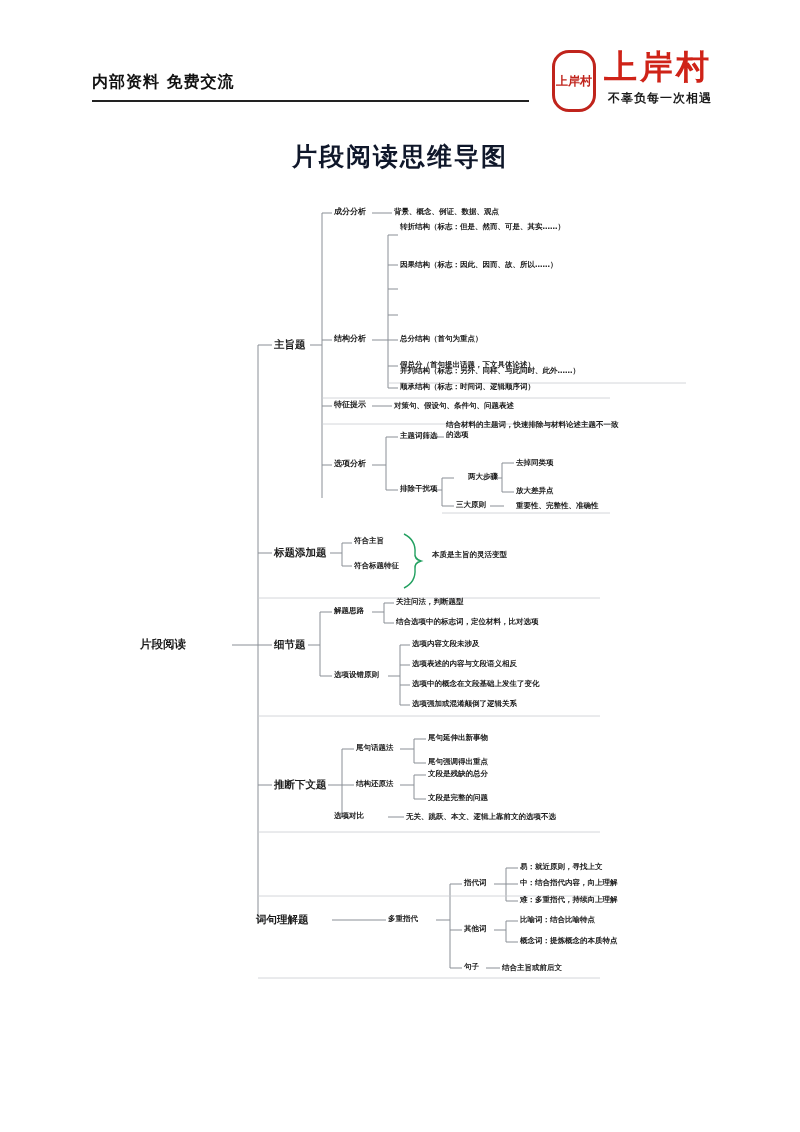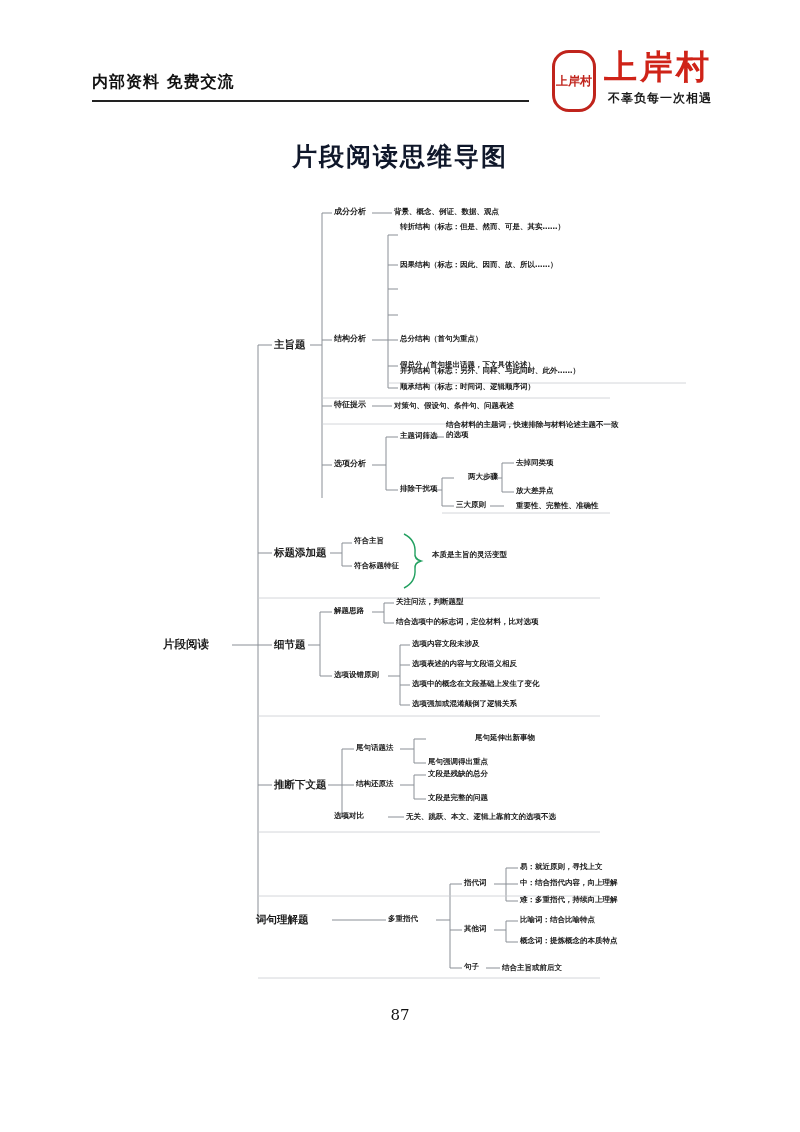--- a/index.html
+++ b/index.html
@@ -67,21 +67,21 @@
     color:#1b1b1b;
     line-height:1.35;
     white-space:pre-wrap;
   }
   .n-root   { font-size:11.5px; font-weight:bold; }
   .n-l1     { font-size:10.5px; font-weight:bold; }
   .n-l2     { font-size:8px;  font-weight:bold; }
   .n-l3     { font-size:7.5px; font-weight:bold; }
   .n-leaf   { font-size:7.5px; font-weight:bold; }
   .n-note   { font-size:7.5px; font-weight:bold; }
-  .ta-r { text-align:center; }
+  .ta-r { text-align:left; }
 </style>
 </head>
 <body>
 
 <div class="page">
 
   <div class="header">
     <div class="hdr-text">内部资料  免费交流</div>
     <div class="hdr-rule"></div>
     <div class="logo">
@@ -272,21 +272,21 @@
     <div class="node n-leaf" style="left:396px; top:597px;">关注问法，判断题型</div>
     <div class="node n-leaf" style="left:396px; top:617px;">结合选项中的标志词，定位材料，比对选项</div>
 
     <div class="node n-l3" style="left:334px; top:670px;">选项设错原则</div>
     <div class="node n-leaf" style="left:412px; top:639px;">选项内容文段未涉及</div>
     <div class="node n-leaf" style="left:412px; top:659px;">选项表述的内容与文段语义相反</div>
     <div class="node n-leaf" style="left:412px; top:679px;">选项中的概念在文段基础上发生了变化</div>
     <div class="node n-leaf" style="left:412px; top:699px;text-align:right;">选项强加或混淆颠倒了逻辑关系</div>
 
     <div class="node n-l3" style="left:356px; top:743px;">尾句话题法</div>
-    <div class="node n-leaf" style="left:428px; top:733px;margin-left:47px;">尾句延伸出新事物</div>
+    <div class="node n-leaf" style="left:428px; top:733px;">尾句延伸出新事物</div>
     <div class="node n-leaf" style="left:428px; top:757px;">尾句强调得出重点</div>
 
     <div class="node n-l3" style="left:356px; top:779px;">结构还原法</div>
     <div class="node n-leaf" style="left:428px; top:769px;">文段是残缺的总分</div>
     <div class="node n-leaf" style="left:428px; top:793px;">文段是完整的问题</div>
 
     <div class="node n-l3" style="left:334px; top:811px;">选项对比</div>
     <div class="node n-leaf" style="left:406px; top:812px;">无关、跳跃、本文、逻辑上靠前文的选项不选</div>
 
     <div class="node n-l3" style="left:388px; top:914px;">多重指代</div>
@@ -298,15 +298,14 @@
 
     <div class="node n-l3" style="left:464px; top:924px;">其他词</div>
     <div class="node n-leaf" style="left:520px; top:915px;">比喻词：结合比喻特点</div>
     <div class="node n-leaf" style="left:520px; top:936px;">概念词：提炼概念的本质特点</div>
 
     <div class="node n-l3" style="left:464px; top:962px;">句子</div>
     <div class="node n-leaf" style="left:502px; top:963px;">结合主旨或前后文</div>
 
   </div>
 
-  <div class="page-num">87</div>
 
 </div>
 
 </body></html>

